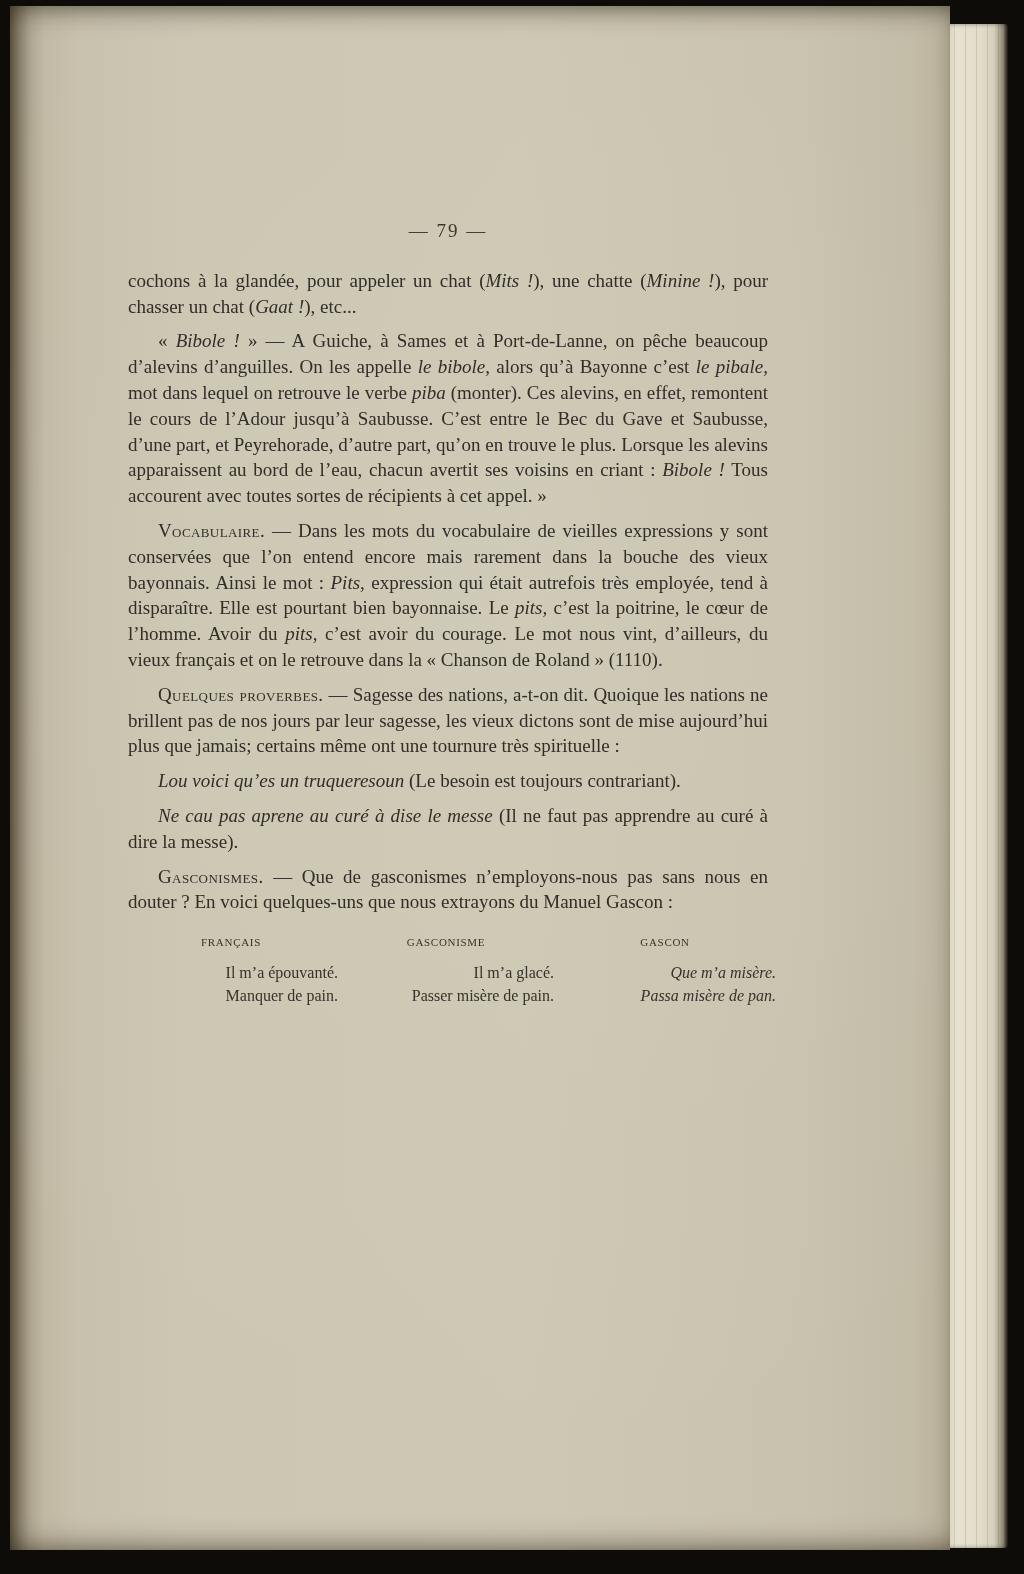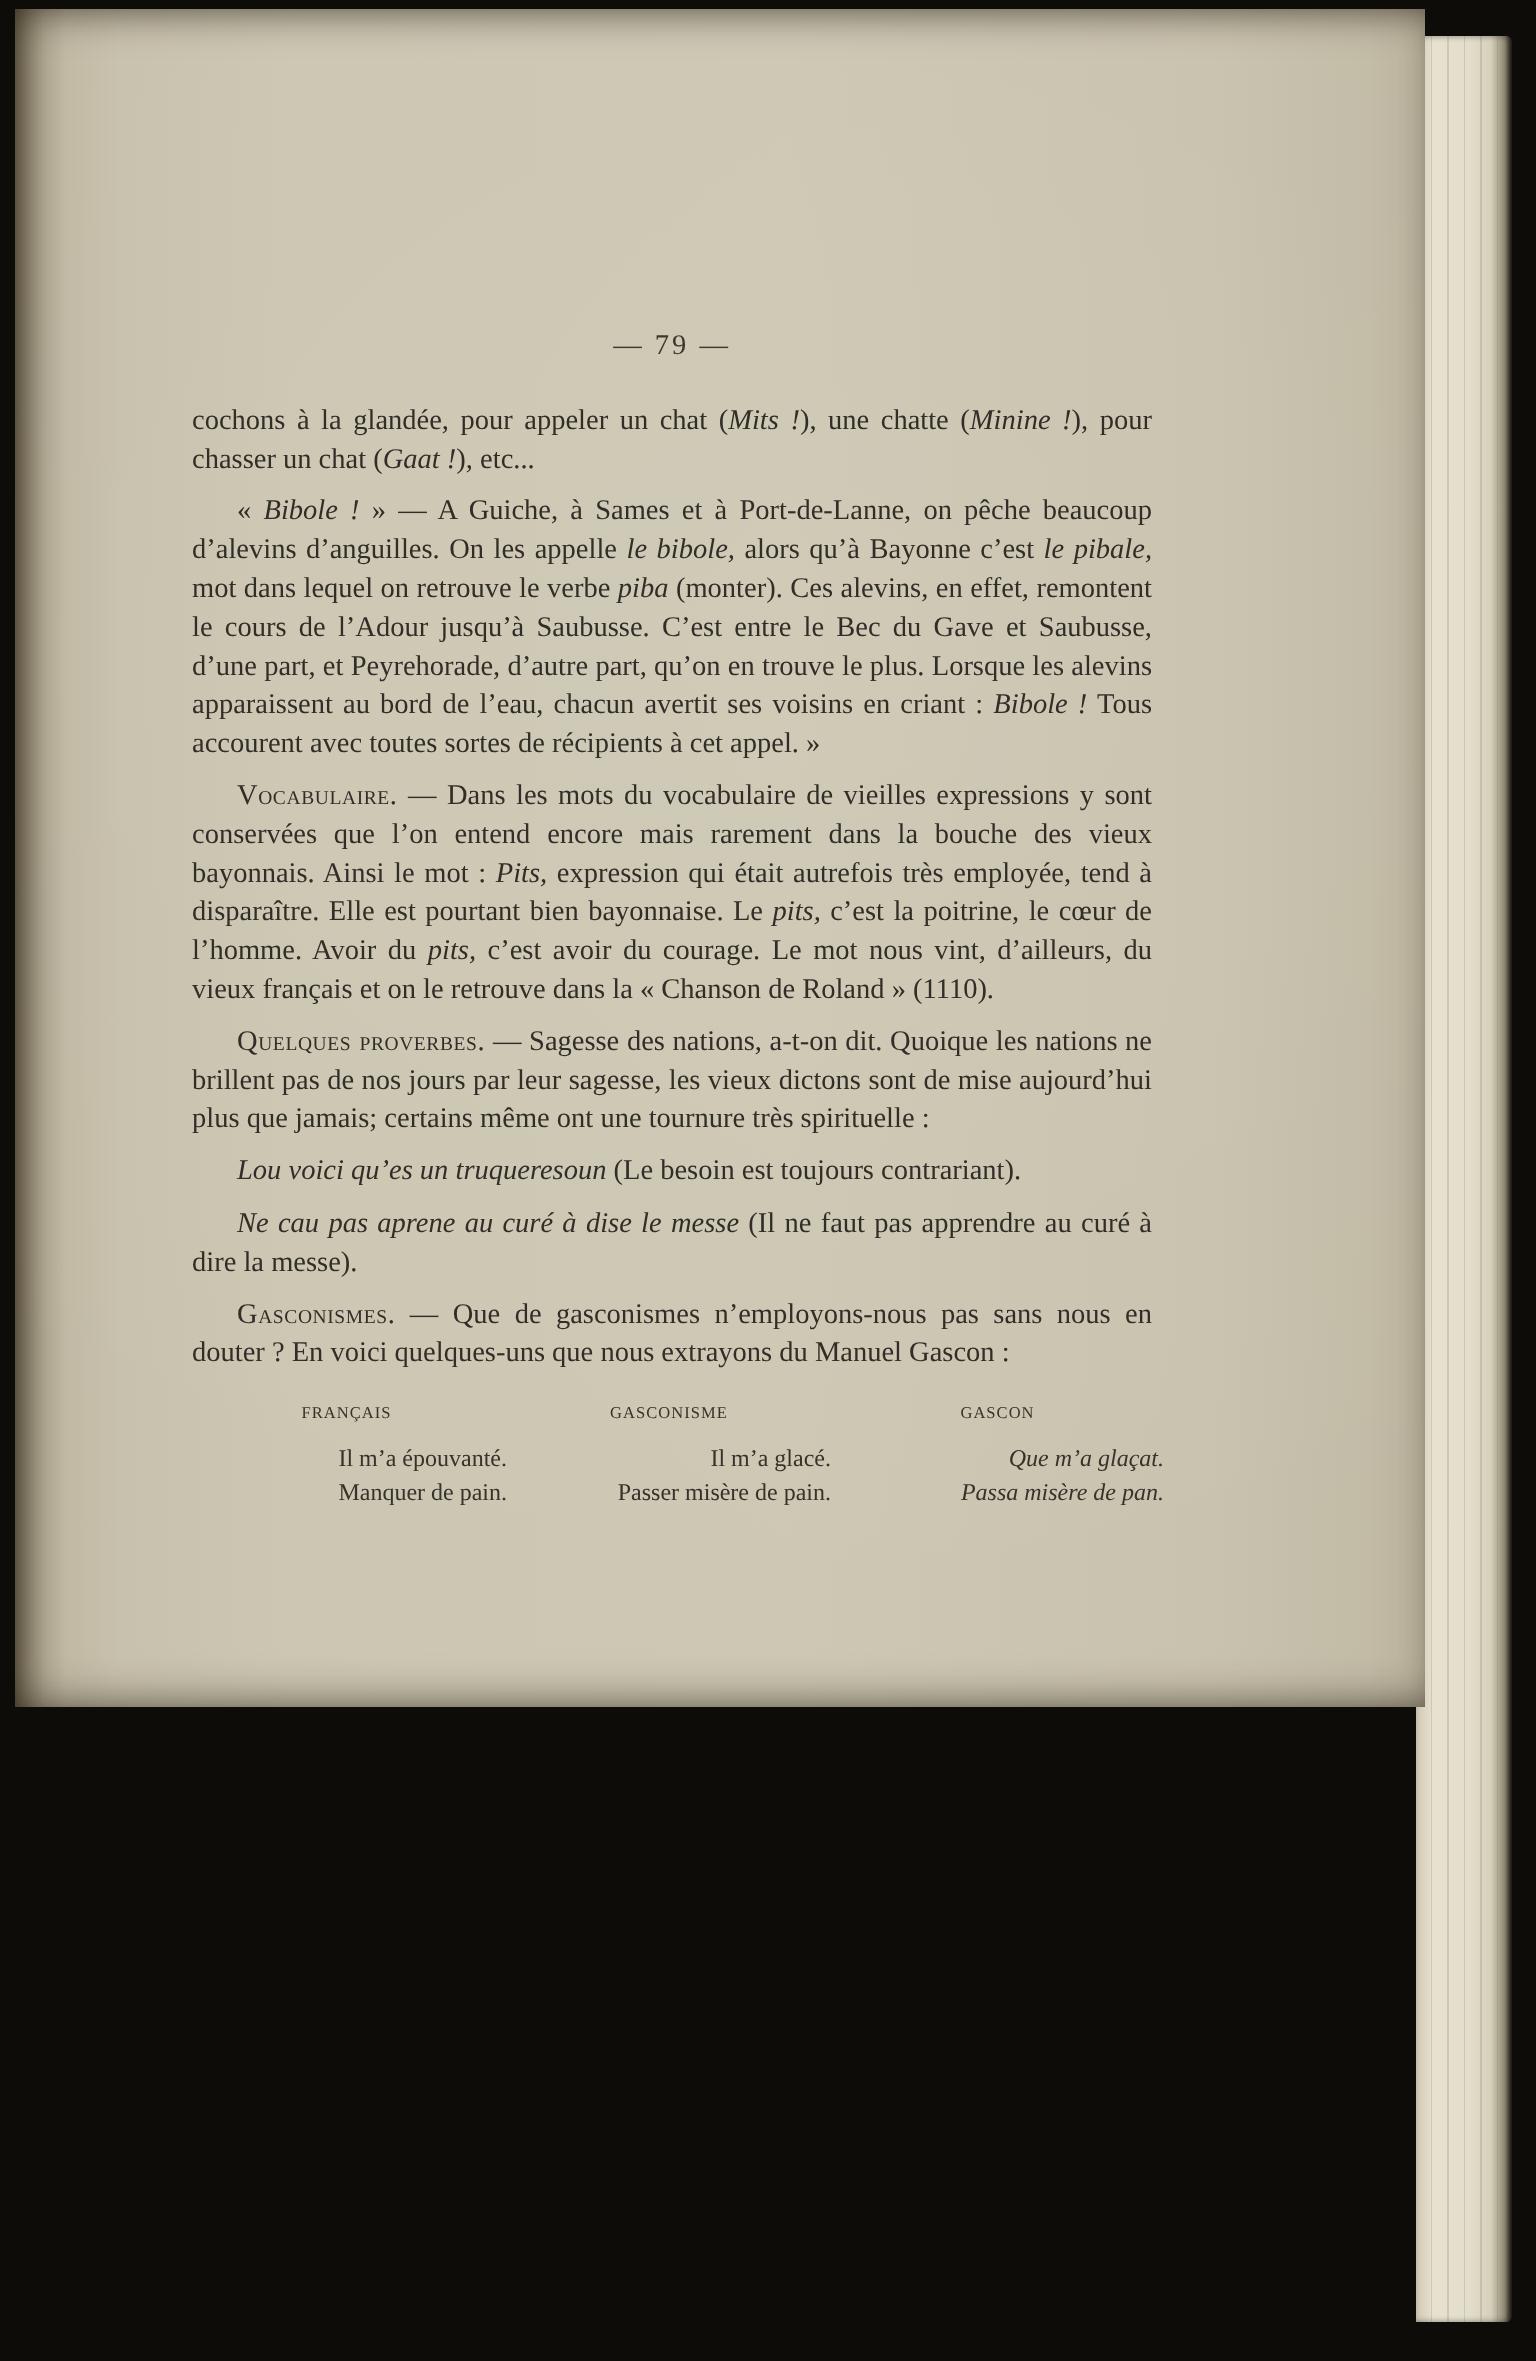--- a/index.html
+++ b/index.html
@@ -18,21 +18,21 @@
     background: linear-gradient(90deg, #cfc8b4 0%, #e7e2d0 18%, #e3decb 55%, #d6d0bb 78%, #8d8671 93%, #2a2720 100%);
     box-shadow: inset -2px 0 4px rgba(0,0,0,0.45);
   }
   .underpages::before {
     content: ""; position: absolute; inset: 0;
     background: repeating-linear-gradient(90deg, transparent 0 10px, rgba(120,110,85,0.22) 10px 11px);
   }
 
   
   .paper {
-    position: absolute; left: 10px; top: 6px; width: 940px; height: 1132px;
+    position: absolute; left: 10px; top: 6px; width: 940px; height: 1544px;
     background:
       radial-gradient(ellipse 120% 90% at 55% 38%, rgba(255,255,255,0.06), transparent 70%),
       linear-gradient(90deg, #a99f87 0px, #beb6a0 22px, #c8c1ad 70px, #ccc6b2 180px, #cdc7b3 55%, #c9c2ae 85%, #c2bba6 96%, #b9b09a 100%);
     box-shadow:
       inset 0 16px 24px -12px rgba(35,28,15,0.55),
       inset 0 -18px 26px -14px rgba(35,28,15,0.50),
       inset 10px 0 18px -10px rgba(35,28,15,0.55);
   }
   .gutter {
     position: absolute; left: 0; top: 0; width: 34px; height: 100%;
@@ -98,21 +98,21 @@
 
       <div class="vocab-table">
         <div class="trow">
           <div class="th">FRANÇAIS</div>
           <div class="th">GASCONISME</div>
           <div class="th">GASCON</div>
         </div>
         <div class="trow">
           <div class="td">Il m’a épouvanté.</div>
           <div class="td">Il m’a glacé.</div>
-          <div class="td gascon">Que m’a glaçat.</div>
+          <div class="td gascon">Que m’a misère.</div>
         </div>
         <div class="trow">
           <div class="td">Manquer de pain.</div>
           <div class="td">Passer misère de pain.</div>
           <div class="td gascon">Passa misère de pan.</div>
         </div>
       </div>
 
     </div>
   </div>

